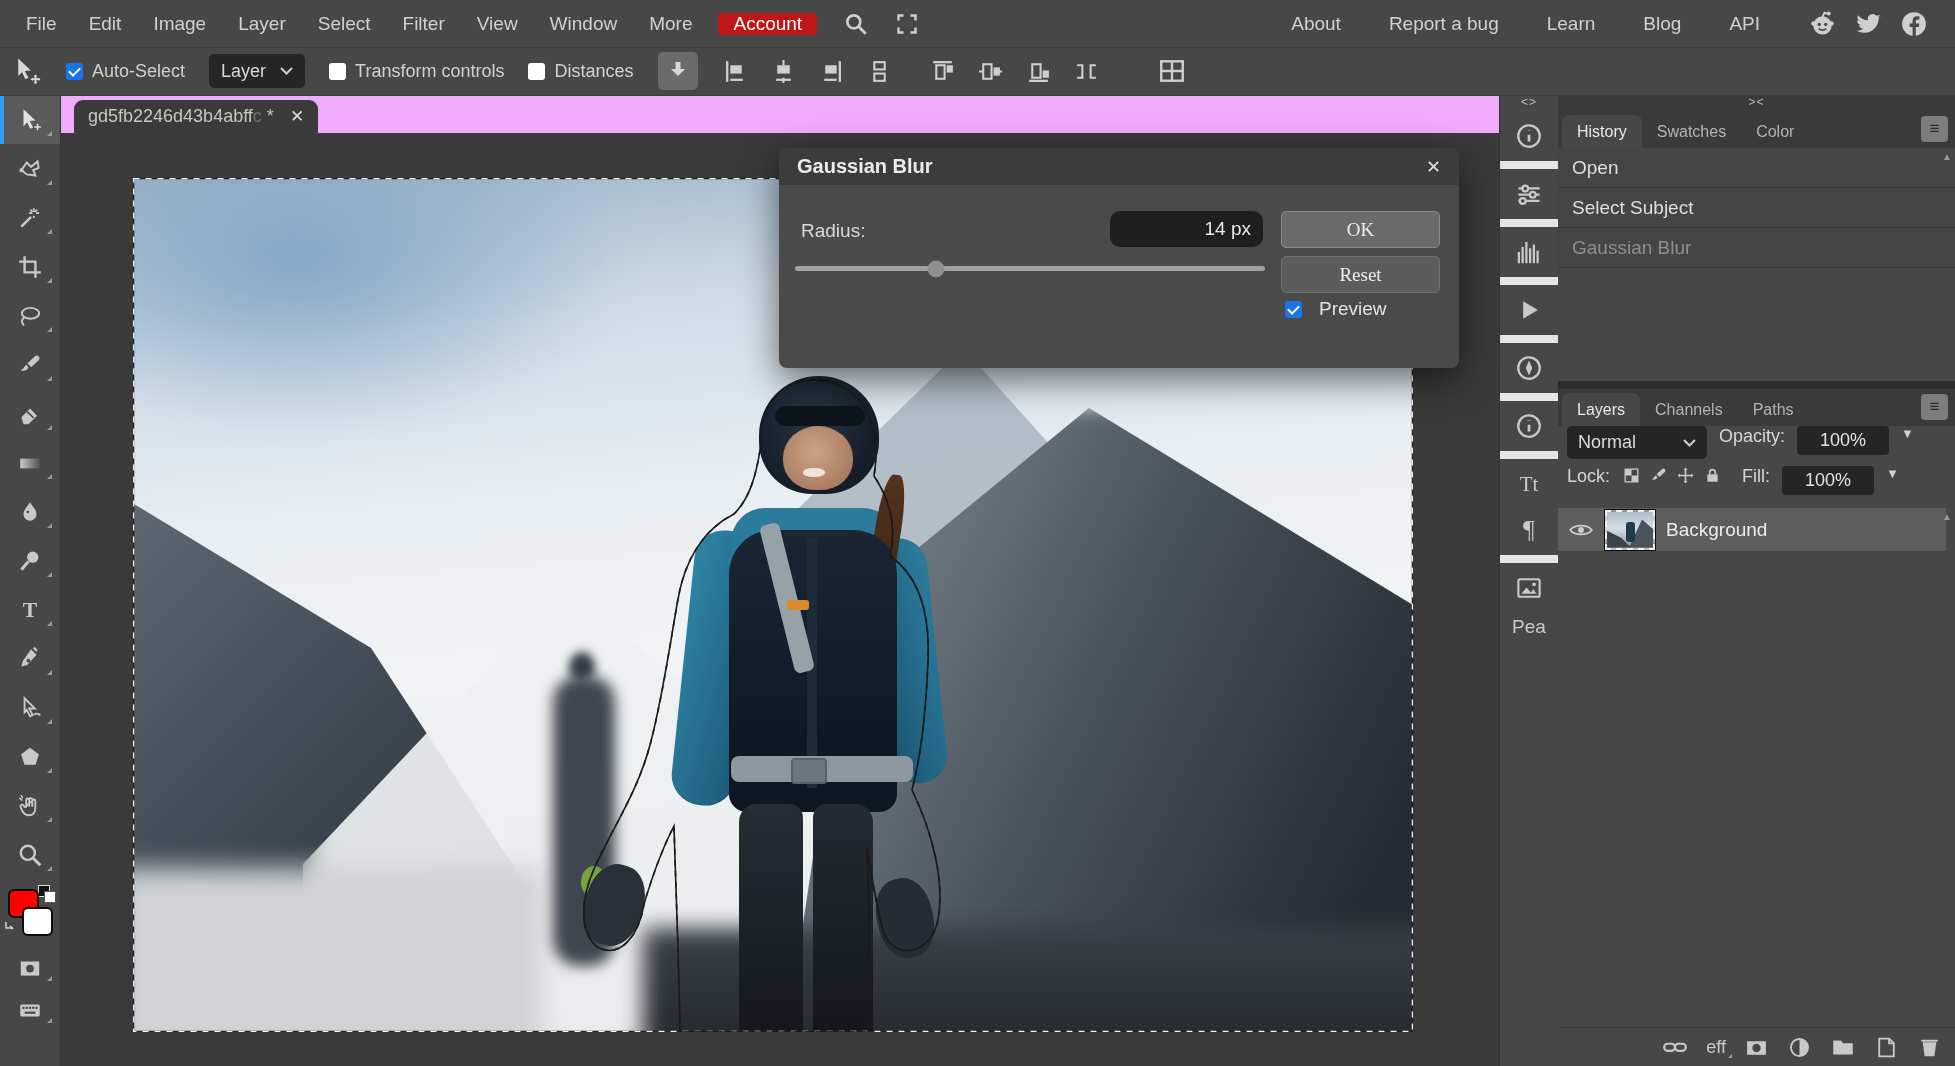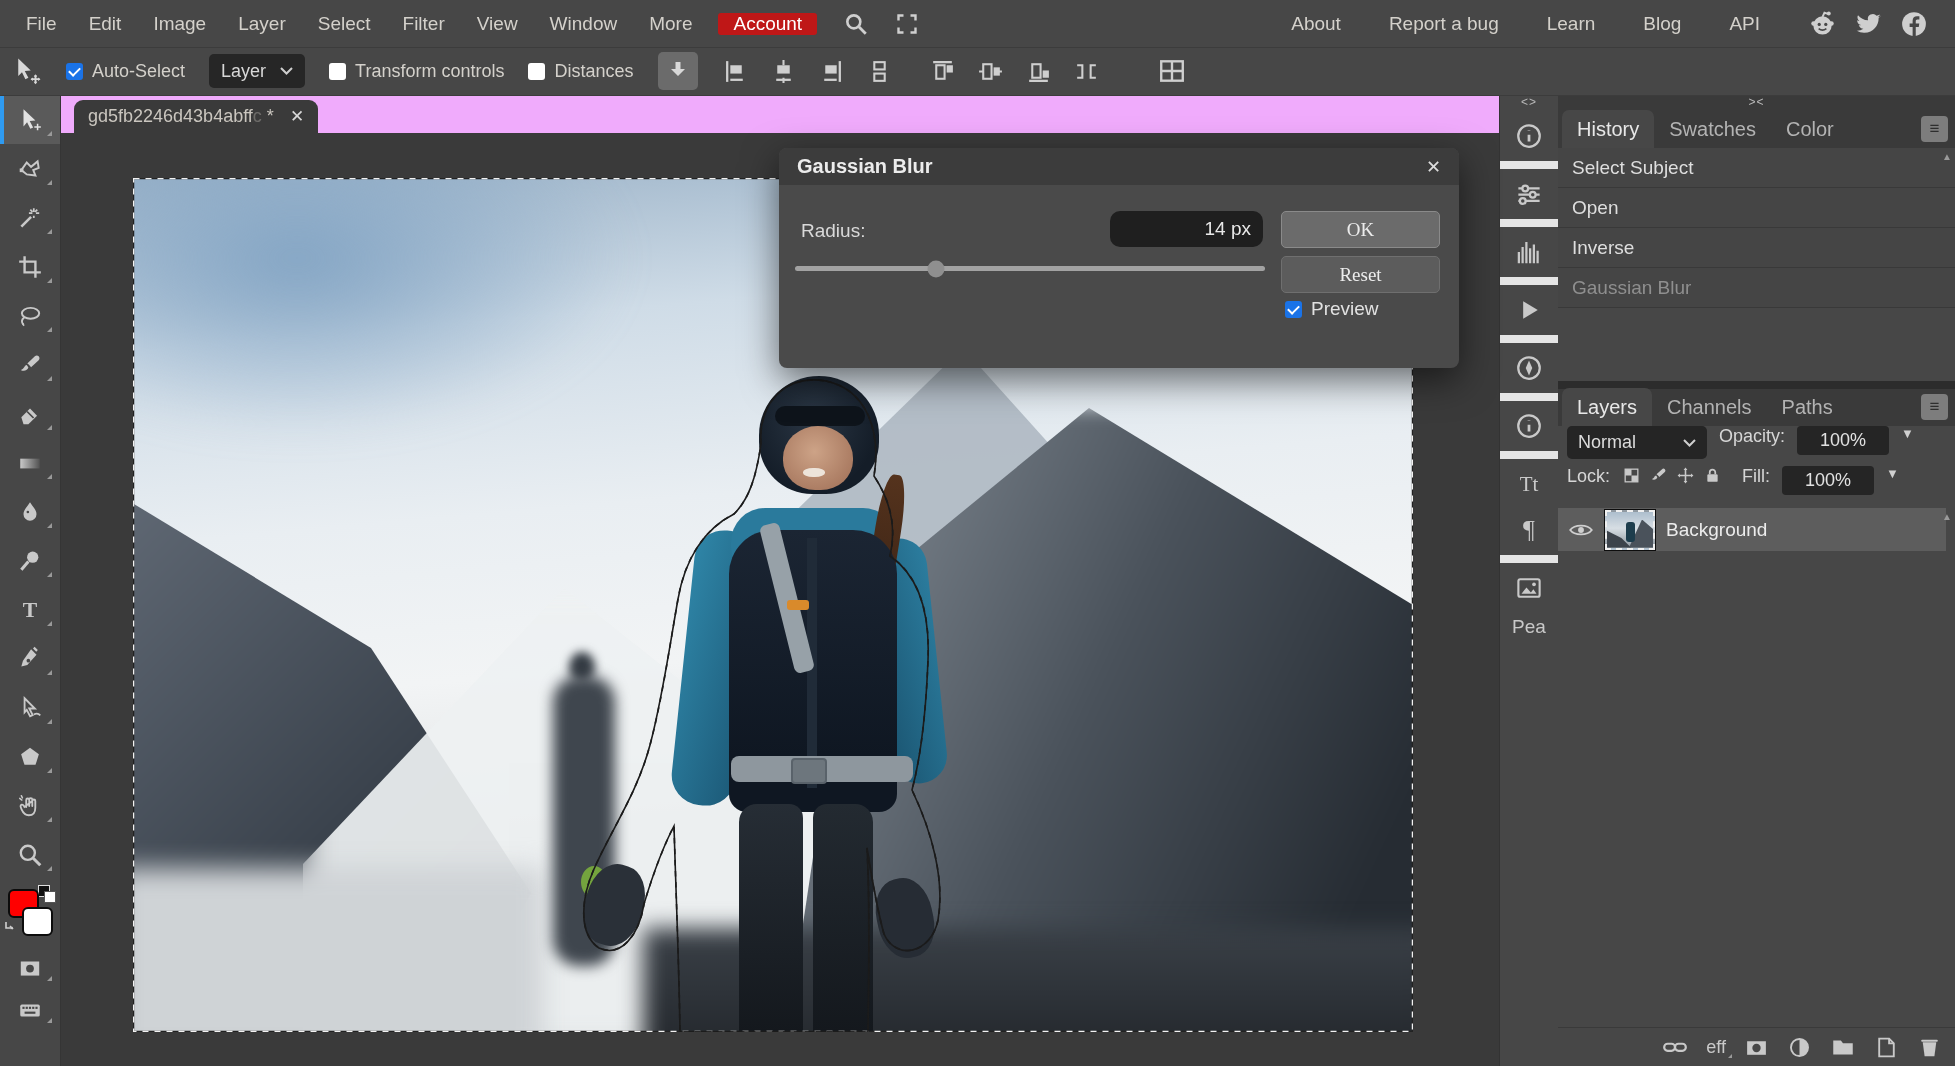--- a/index.html
+++ b/index.html
@@ -118,37 +118,37 @@
   .dlg-label{position:absolute;left:22px;top:72px;font-size:19px;color:#d9d9d9;}
   .dlg-input{position:absolute;left:331px;top:63px;width:153px;height:36px;background:#1f1f1f;border-radius:10px;
              color:#e8e8e8;font-size:19px;display:flex;align-items:center;justify-content:flex-end;padding-right:12px;box-sizing:border-box;}
   .btn{position:absolute;width:157px;height:35px;border-radius:5px;display:flex;align-items:center;justify-content:center;
        font-size:19px;color:#ececec;font-family:Liberation Serif, serif;}
   .btn-ok{left:502px;top:63px;background:#6b6b6b;border:1px solid #8a8a8a;}
   .btn-reset{left:502px;top:108px;background:#5c5c5c;border:1px solid #6f6f6f;}
   .slider{position:absolute;left:16px;top:118px;width:470px;height:5px;background:#a2a2a2;border-radius:3px;}
   .slider-thumb{position:absolute;top:50%;width:17px;height:17px;border-radius:50%;background:#8f8f8f;
                 transform:translate(-50%,-50%);}
-  .preview-row{position:absolute;left:506px;top:150px;display:flex;align-items:center;gap:9px;font-size:19px;color:#e2e2e2;}
+  .preview-row{position:absolute;left:506px;top:150px;display:flex;align-items:center;gap:17px;font-size:19px;color:#e2e2e2;}
 
   
   .rail{position:absolute;top:95px;bottom:0;right:397px;width:58px;background:#474747;
         border-left:1px solid #333;display:flex;flex-direction:column;align-items:center;z-index:60;}
   .rail-collapse{height:16px;font-size:12px;color:#b9b9b9;letter-spacing:1px;}
   .rail-group{width:58px;display:flex;flex-direction:column;align-items:center;padding:7px 0;
               border-bottom:8px solid #e5e5e5;gap:10px;}
   .rail-btn{height:36px;display:flex;align-items:center;justify-content:center;}
   .rail-text{font-size:21px;color:#c9c9c9;font-family:"Liberation Serif",serif;}
   .pea{font-size:19px;color:#c9c9c9;font-family:"Liberation Sans",sans-serif;}
 
   
   .panel{position:absolute;top:95px;bottom:0;right:0;width:397px;background:#474747;z-index:60;}
   .panel-collapse{height:16px;background:#3a3a3a;text-align:center;font-size:12px;color:#b9b9b9;letter-spacing:1px;}
   .phead{height:37px;background:#3a3a3a;display:flex;align-items:flex-end;padding-left:4px;position:relative;}
-  .ptab{padding:8px 15px 7px;font-size:20px;color:#b3b3b3;}
+  .ptab{padding:8px 15px 7px;font-size:16px;color:#b3b3b3;}
   .ptab.active{background:#474747;border-radius:7px 7px 0 0;color:#e8e8e8;}
   .pmenu{position:absolute;right:7px;top:5px;width:27px;height:26px;background:#7d7d7d;border-radius:4px;
          color:#2e2e2e;display:flex;align-items:center;justify-content:center;font-size:17px;font-weight:bold;}
   .hist-list{position:relative;}
   .hrow{height:39px;background:#454545;border-bottom:1px solid #393939;display:flex;align-items:center;
         padding-left:14px;font-size:19px;color:#dedede;}
   .hrow.dimmed{color:#8f8f8f;}
   .scroll-up{position:absolute;right:3px;top:3px;color:#9a9a9a;font-size:10px;}
   .panel-gap{height:8px;background:#2c2c2c;}
   .lctrls{display:flex;align-items:flex-start;padding:0 9px;height:44px;gap:12px;}
@@ -608,23 +608,22 @@
   <div class="panel">
     <div class="panel-collapse">&gt;&lt;</div>
 
     <div class="phead">
       <span class="ptab active">History</span>
       <span class="ptab">Swatches</span>
       <span class="ptab">Color</span>
       <span class="pmenu">≡</span>
     </div>
     <div class="hist-list" style="height:156px;">
+      <div class="hrow">Open</div>
       <div class="hrow">Select Subject</div>
-      <div class="hrow">Open</div>
-      <div class="hrow">Inverse</div>
       <div class="hrow dimmed">Gaussian Blur</div>
       <span class="scroll-up">▲</span>
     </div>
     <div style="height:77px;"></div>
     <div class="panel-gap"></div>
 
     <div class="phead">
       <span class="ptab active">Layers</span>
       <span class="ptab">Channels</span>
       <span class="ptab">Paths</span>

